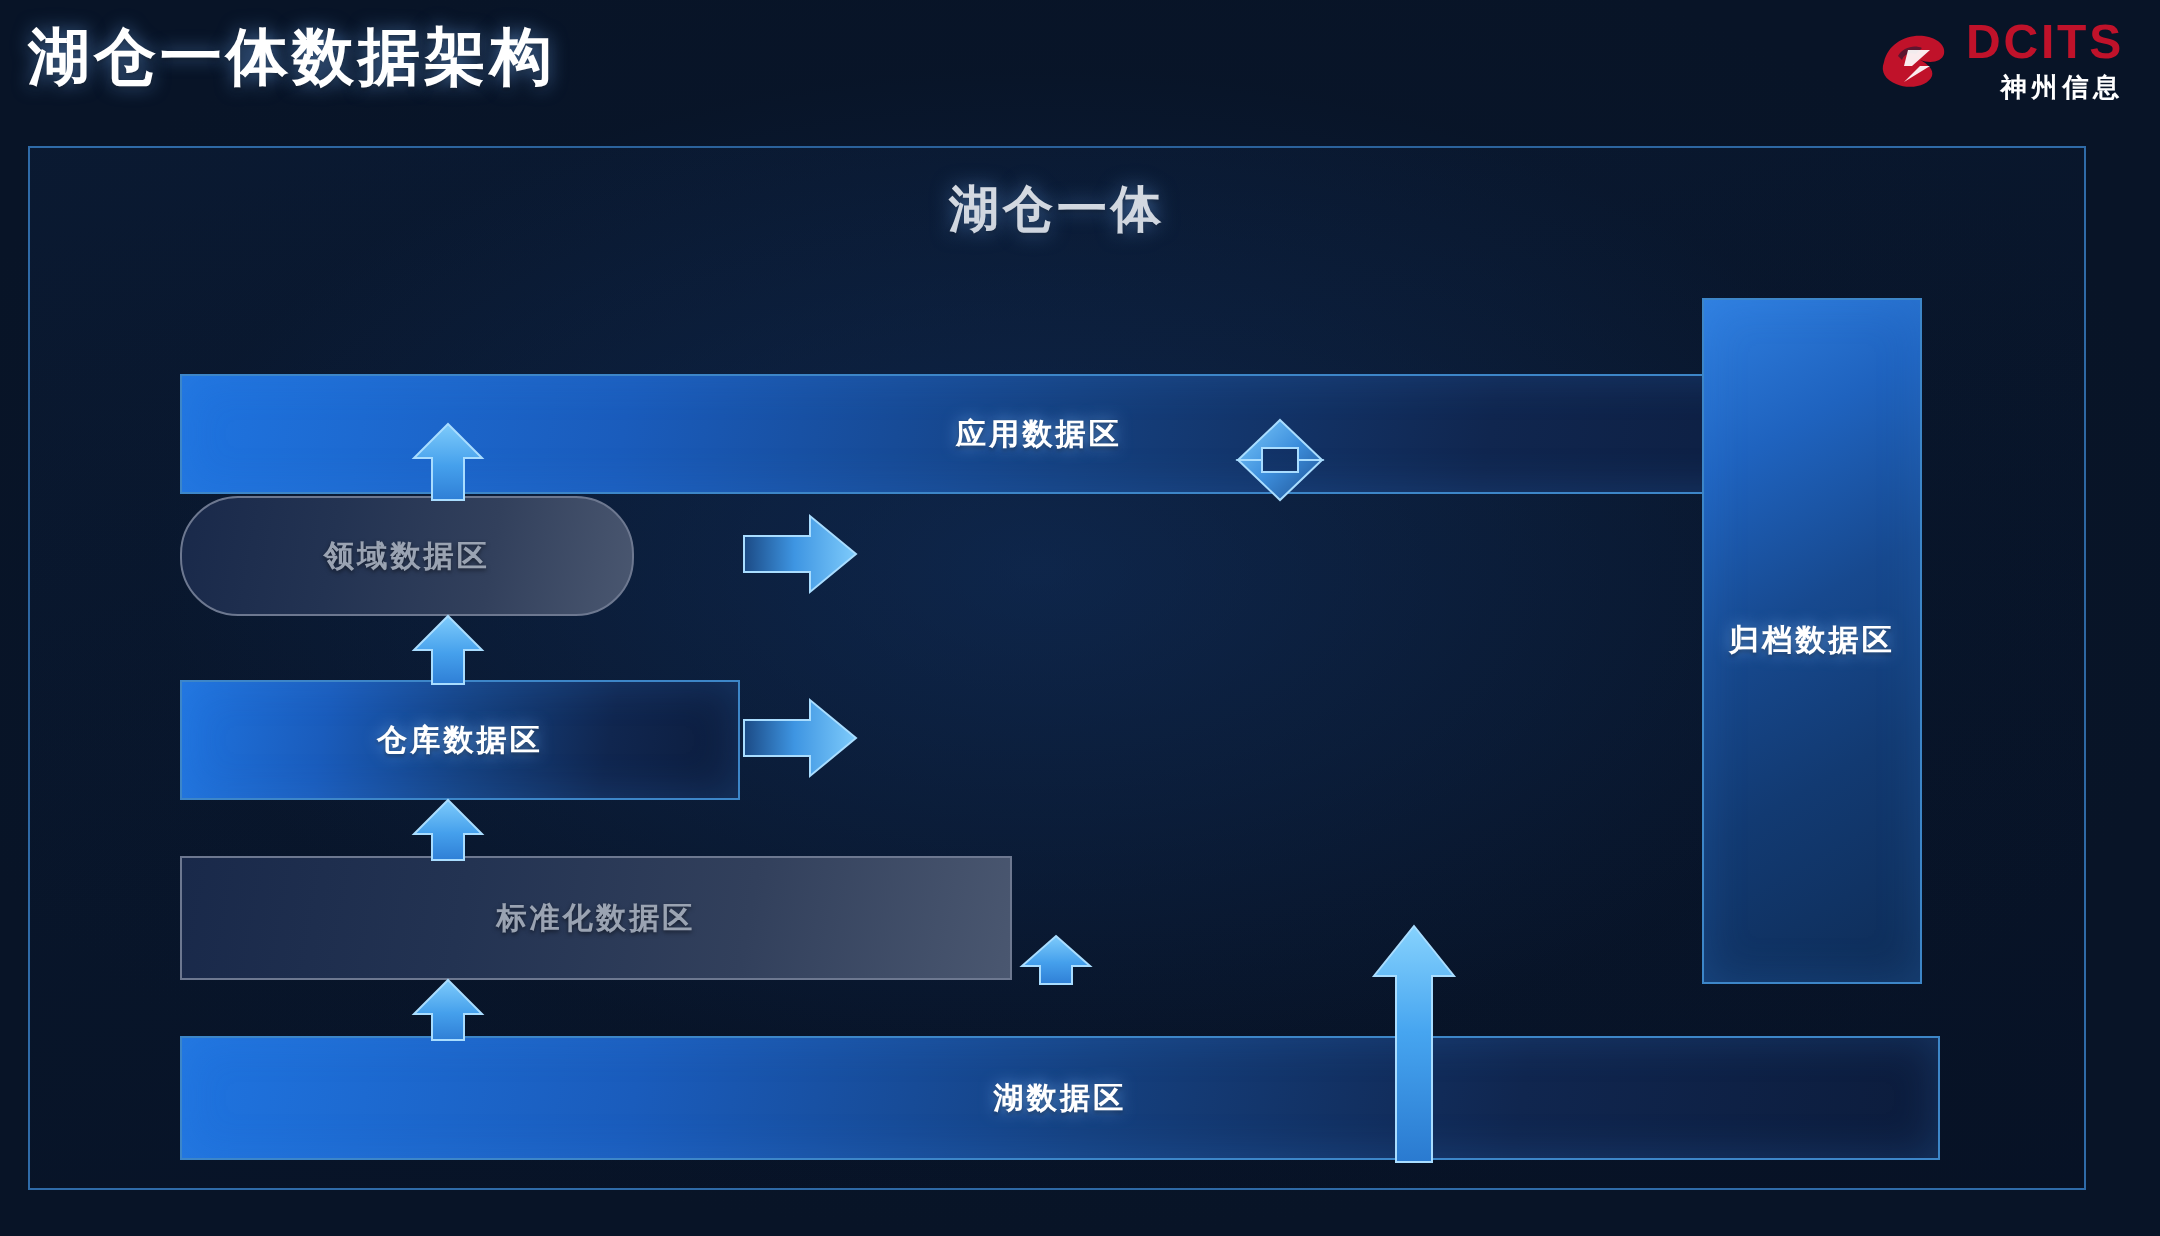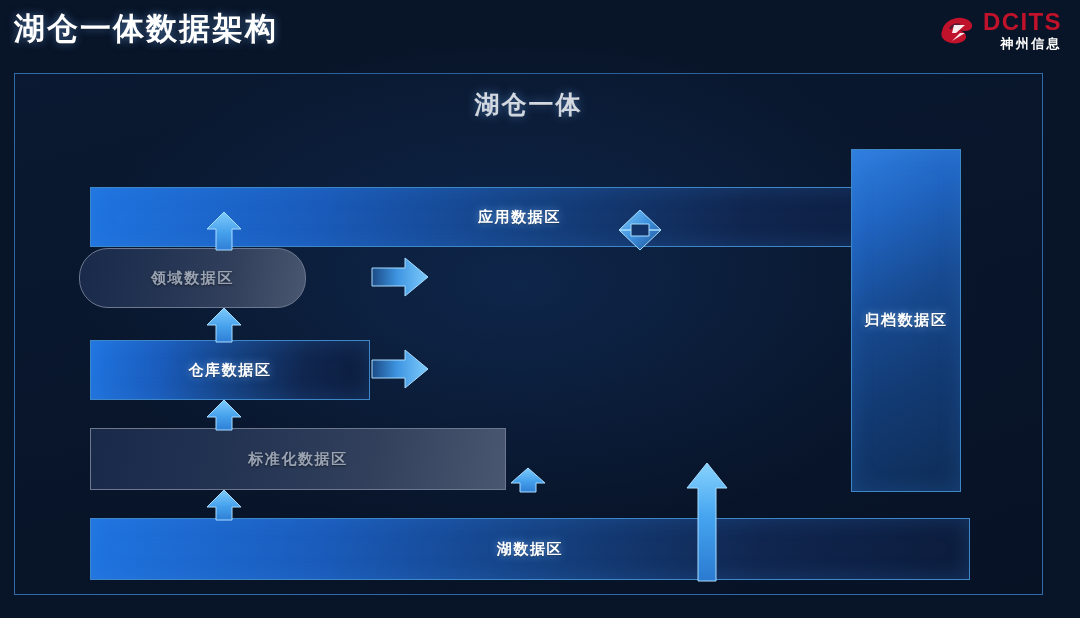--- a/index.html
+++ b/index.html
@@ -131,21 +131,21 @@
   }
   .zone.diag {
     background: linear-gradient(138deg, #2b86ef 0%, #1f6ad2 18%, #1a4f9e 38%, #143a78 56%, #1a4a93 72%, #14386f 86%, #0e2750 100%);
   }
   .zone.vert {
     background: linear-gradient(150deg, #2f7fe0 0%, #1f63bf 22%, #17498f 45%, #123a72 68%, #0e2c56 100%);
   }
 
   
   #zone-app      { left: 75px;  top: 78px;  width: 859px; height: 60px; margin-top: 35px; }
-  #zone-domain   { left: 64px;  top: 174px; width: 227px; height: 60px; border-radius: 29px; }
+  #zone-domain   { left: 75px;  top: 174px; width: 227px; height: 60px; border-radius: 29px; }
   #zone-wh       { left: 75px;  top: 266px; width: 280px; height: 60px; }
   #zone-std      { left: 75px;  top: 354px; width: 416px; height: 62px; }
   #zone-lake     { left: 75px;  top: 444px; width: 880px; height: 62px; }
   #zone-dept     { left: 411px; top: 173px; width: 368px; height: 154px; }
   #zone-archive  { left: 836px; top: 75px;  width: 110px; height: 343px; }
 
   #zone-dept .label,
   #zone-archive .label { font-size: 15px; }
 
   

